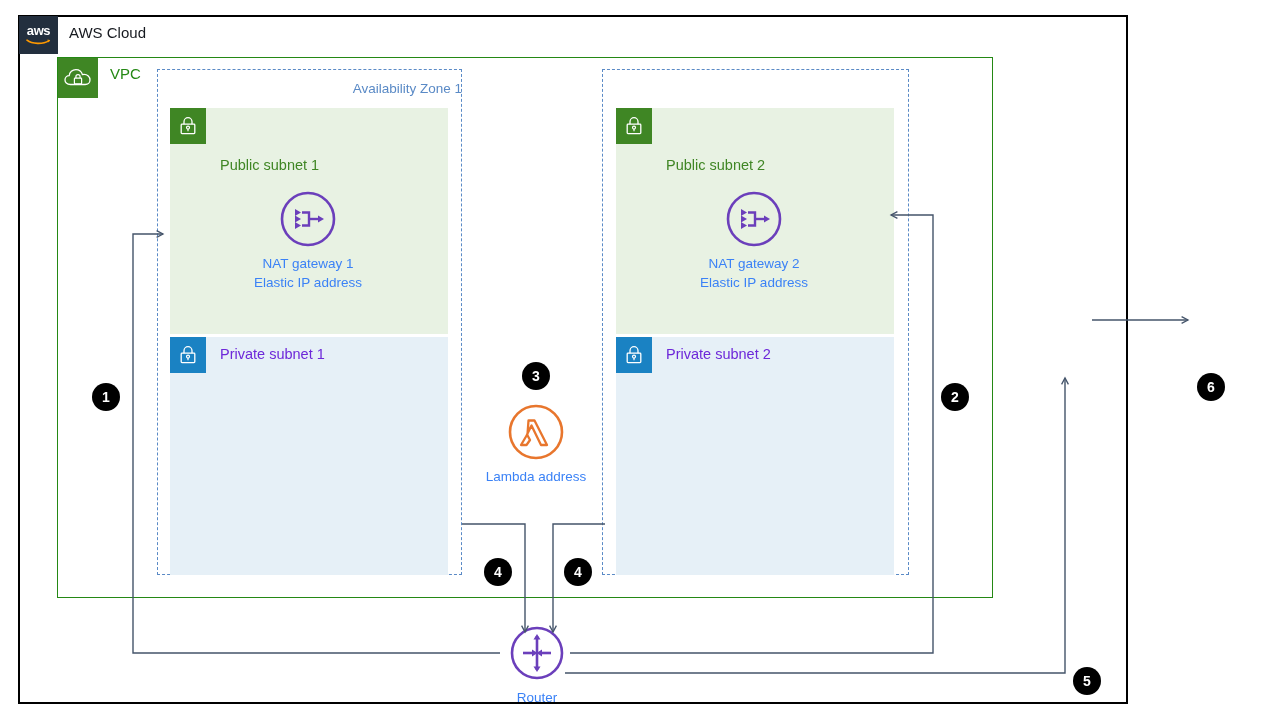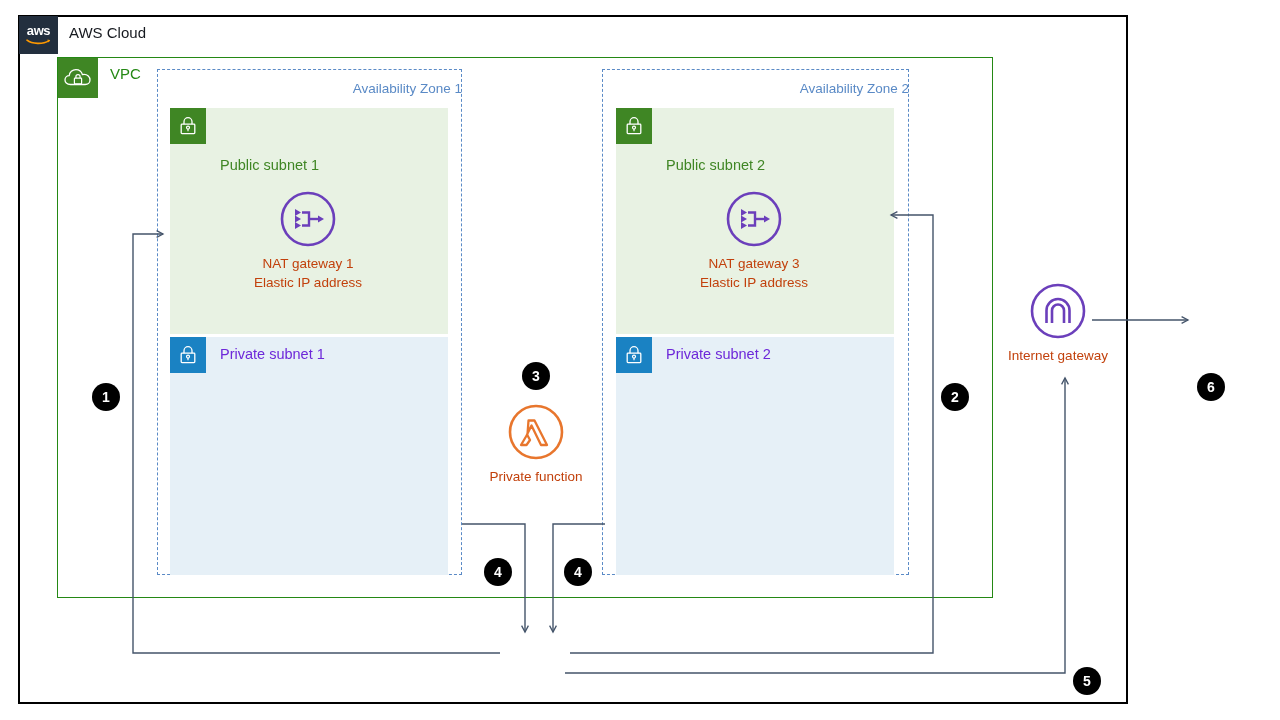--- a/index.html
+++ b/index.html
@@ -125,21 +125,21 @@
   .node {
     position: absolute;
     text-align: center;
   }
   .node-icon {
     display: block;
     margin: 0 auto;
   }
   .node-caption {
     font-size: 13.5px;
-    color: #c2410c;
+    color: #3b82f6;
     line-height: 19px;
     margin-top: 6px;
     white-space: nowrap;
   }
   .node-caption .ln { display: block; }
 
   
   .step-badge {
     position: absolute;
     width: 28px; height: 28px;
@@ -214,21 +214,20 @@
     <svg width="22" height="22" viewBox="0 0 22 22" aria-hidden="true">
       <rect x="4.2" y="9.2" width="13.6" height="9.4" rx="0.8" fill="none" stroke="#ffffff" stroke-width="1.3"></rect>
       <path d="M7 9.2 V6.7 a4 4 0 0 1 8 0 V9.2" fill="none" stroke="#ffffff" stroke-width="1.3"></path>
       <circle cx="11" cy="12.6" r="1.5" fill="none" stroke="#ffffff" stroke-width="1.2"></circle>
       <path d="M11 13.9 V16.2" stroke="#ffffff" stroke-width="1.2"></path>
     </svg>
   </div>
   <div class="subnet-label private" style="left:220px; top:346px;">Private subnet 1</div>
 
   <div class="az-frame" style="left:602px; top:69px; width:307px; height:506px;"></div>
-  <div class="az-title" style="left:602px; top:81px; width:307px;">Availability Zone 2</div>
 
   <div class="subnet public" style="left:616px; top:108px; width:278px; height:226px;"></div>
   <div class="subnet-icon public" style="left:616px; top:108px;">
     <svg width="22" height="22" viewBox="0 0 22 22" aria-hidden="true">
       <rect x="4.2" y="9.2" width="13.6" height="9.4" rx="0.8" fill="none" stroke="#ffffff" stroke-width="1.3"></rect>
       <path d="M7 9.2 V6.7 a4 4 0 0 1 8 0 V9.2" fill="none" stroke="#ffffff" stroke-width="1.3"></path>
       <circle cx="11" cy="12.6" r="1.5" fill="none" stroke="#ffffff" stroke-width="1.2"></circle>
       <path d="M11 13.9 V16.2" stroke="#ffffff" stroke-width="1.2"></path>
     </svg>
   </div>
@@ -238,21 +237,21 @@
     <svg class="node-icon" width="58" height="58" viewBox="0 0 58 58" aria-hidden="true">
       <circle cx="29" cy="29" r="26" fill="none" stroke="#6b3fbb" stroke-width="2.6"></circle>
       <path d="M16 19 L22 22.5 L16 26 Z" fill="#6b3fbb"></path>
       <path d="M16 25.5 L22 29 L16 32.5 Z" fill="#6b3fbb"></path>
       <path d="M16 32 L22 35.5 L16 39 Z" fill="#6b3fbb"></path>
       <path d="M23 22.5 H30 V35.5 H23" fill="none" stroke="#6b3fbb" stroke-width="2.4"></path>
       <path d="M30 29 H40" stroke="#6b3fbb" stroke-width="2.4"></path>
       <path d="M39 25.5 L45 29 L39 32.5 Z" fill="#6b3fbb"></path>
     </svg>
     <div class="node-caption">
-      <span class="ln">NAT gateway 3</span>
+      <span class="ln">NAT gateway 2</span>
       <span class="ln">Elastic IP address</span>
     </div>
   </div>
 
   <div class="subnet private" style="left:616px; top:337px; width:278px; height:238px;"></div>
   <div class="subnet-icon private" style="left:616px; top:337px;">
     <svg width="22" height="22" viewBox="0 0 22 22" aria-hidden="true">
       <rect x="4.2" y="9.2" width="13.6" height="9.4" rx="0.8" fill="none" stroke="#ffffff" stroke-width="1.3"></rect>
       <path d="M7 9.2 V6.7 a4 4 0 0 1 8 0 V9.2" fill="none" stroke="#ffffff" stroke-width="1.3"></path>
       <circle cx="11" cy="12.6" r="1.5" fill="none" stroke="#ffffff" stroke-width="1.2"></circle>
@@ -260,36 +259,41 @@
     </svg>
   </div>
   <div class="subnet-label private" style="left:666px; top:346px;">Private subnet 2</div>
 
   <div class="node" style="left:476px; top:403px; width:120px;">
     <svg class="node-icon" width="58" height="58" viewBox="0 0 58 58" aria-hidden="true">
       <circle cx="29" cy="29" r="26" fill="none" stroke="#e8762d" stroke-width="2.6"></circle>
       <path d="M21.5 17.5 H27.5 L40 42 H34 L24.5 22.5 L20 31.5 L23 37 L19.5 42 H14 L20.5 31 Z" fill="none" stroke="#e8762d" stroke-width="2.3" stroke-linejoin="round"></path>
     </svg>
     <div class="node-caption">
-      <span class="ln">Private function</span>
+      <span class="ln">Lambda address</span>
     </div>
   </div>
 
-  <div class="node" style="left:998px; top:282px; width:120px;">
+
+
+  <div class="node" style="left:477px; top:624px; width:120px;">
     <svg class="node-icon" width="58" height="58" viewBox="0 0 58 58" aria-hidden="true">
-      <circle cx="29" cy="29" r="26" fill="none" stroke="#6b3fbb" stroke-width="2.6"></circle>
-      <path d="M17.5 41 V28.5 a11.5 11.5 0 0 1 23 0 V41" fill="none" stroke="#6b3fbb" stroke-width="2.6"></path>
-      <path d="M23 41 V28.5 a6 6 0 0 1 12 0 V41" fill="none" stroke="#6b3fbb" stroke-width="2.6"></path>
+      <circle cx="29" cy="29" r="25" fill="none" stroke="#6b3fbb" stroke-width="2.6"></circle>
+      <path d="M29 12 V46" stroke="#6b3fbb" stroke-width="2.6"></path>
+      <path d="M25.5 15.5 L29 10 L32.5 15.5 Z" fill="#6b3fbb"></path>
+      <path d="M25.5 42.5 L29 48 L32.5 42.5 Z" fill="#6b3fbb"></path>
+      <path d="M15 29 H26" stroke="#6b3fbb" stroke-width="2.6"></path>
+      <path d="M24 25.5 L29.5 29 L24 32.5 Z" fill="#6b3fbb"></path>
+      <path d="M43 29 H32" stroke="#6b3fbb" stroke-width="2.6"></path>
+      <path d="M34 25.5 L28.5 29 L34 32.5 Z" fill="#6b3fbb"></path>
     </svg>
     <div class="node-caption">
-      <span class="ln">Internet  gateway</span>
+      <span class="ln">Router</span>
     </div>
   </div>
-
-
 
   <svg class="wires" aria-hidden="true">
     <defs>
       <marker id="arrowOpen" markerWidth="10" markerHeight="10" refX="8.4" refY="4" orient="auto" markerUnits="userSpaceOnUse">
         <path d="M2,0.6 L8.4,4 L2,7.4" fill="none" stroke="#44546a" stroke-width="1.3"></path>
       </marker>
     </defs>
     <g stroke="#44546a" stroke-width="1.4" fill="none">
 
       <path d="M500,653 H133 V234 H163" marker-end="url(#arrowOpen)"></path>

